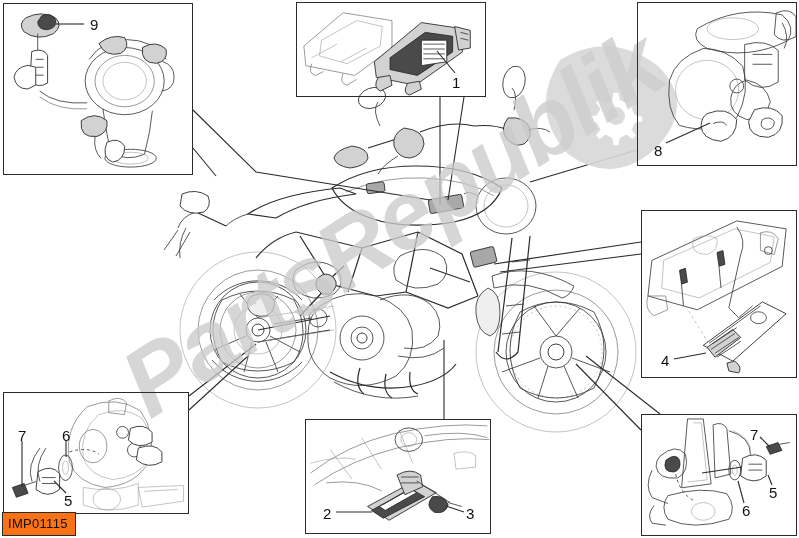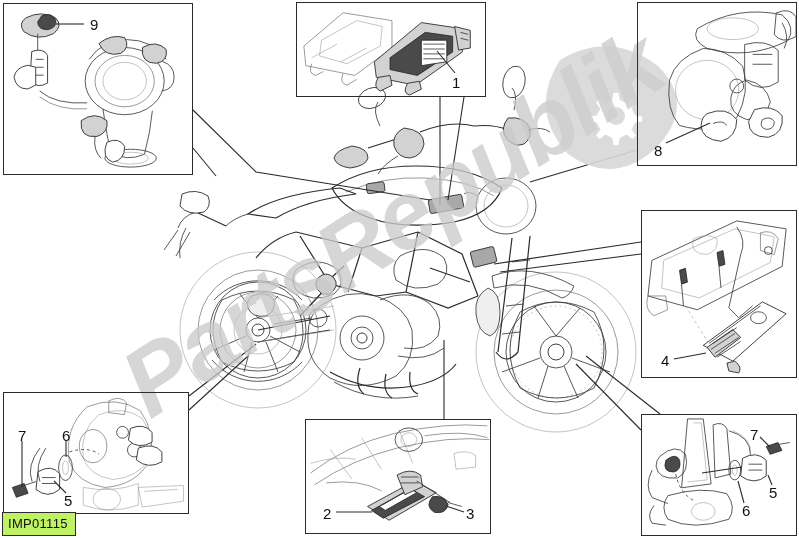--- a/index.html
+++ b/index.html
@@ -1,20 +1,20 @@
 <!DOCTYPE html>
 <html><head>
 <meta charset="utf-8">
 <style>
   html,body{margin:0;padding:0;background:#fff;}
   body{width:799px;height:538px;font-family:"Liberation Sans",sans-serif;}
   #stage{position:relative;width:799px;height:538px;background:#fff;overflow:hidden;}
   .panel{position:absolute;border:1.4px solid #2b2b2b;background:transparent;box-sizing:border-box;}
   .callout{position:absolute;font-family:"Liberation Sans",sans-serif;font-size:15px;color:#111;line-height:1;}
-  .imp{position:absolute;left:2px;bottom:2px;border:1.4px solid #2b2b2b;background:#bef264;
+  .imp{position:absolute;left:2px;bottom:2px;border:1.4px solid #2b2b2b;background:#f97316;
        padding:3px 7px 4px 5px;font-size:13px;color:#111;letter-spacing:.3px;}
   svg.art{position:absolute;left:0;top:0;width:799px;height:538px;overflow:visible;}
   .ln{fill:none;stroke:#2b2b2b;stroke-width:1.2;}
   .lnthin{fill:none;stroke:#3a3a3a;stroke-width:.85;}
   .lnlite{fill:none;stroke:#6e6e6e;stroke-width:.7;}
   .lnvlite{fill:none;stroke:#9a9a9a;stroke-width:.6;}
   .fillgrey{fill:#d2d2d2;stroke:#2b2b2b;stroke-width:.9;}
   .filldk{fill:#4a4a4a;stroke:#222;stroke-width:.8;}
   .fillmid{fill:#a8a8a8;stroke:#2b2b2b;stroke-width:.85;}
   .filllt{fill:#efefef;stroke:#3a3a3a;stroke-width:.85;}

